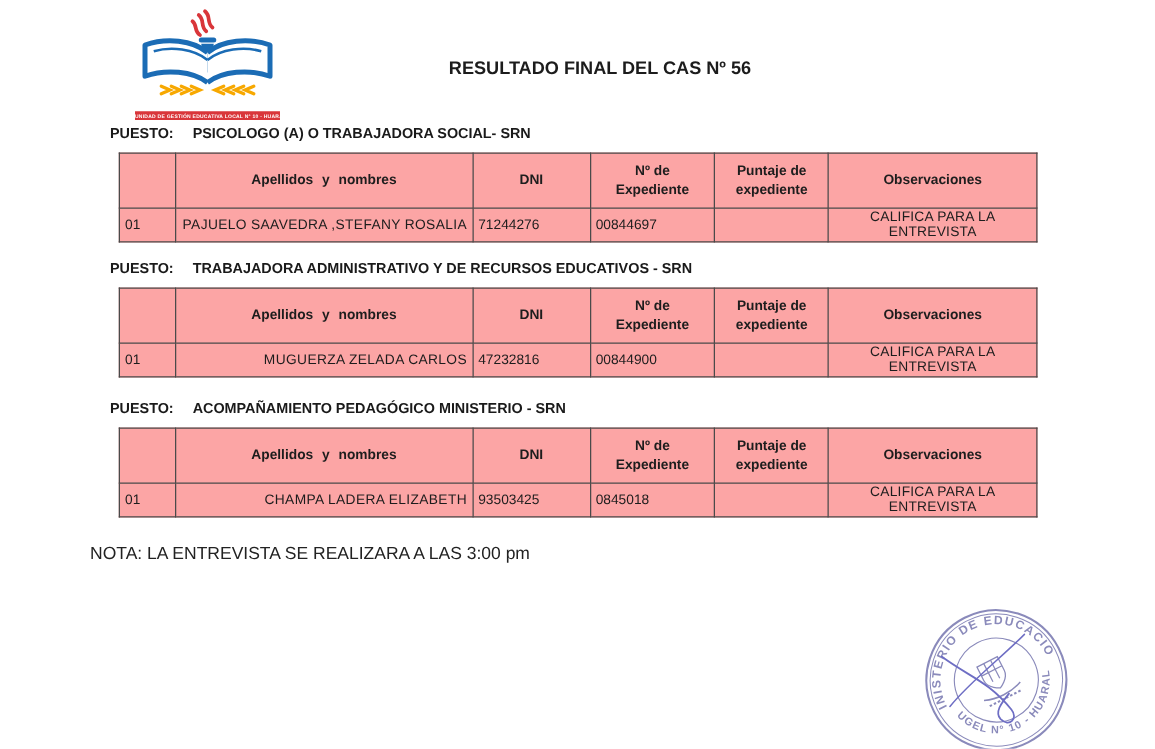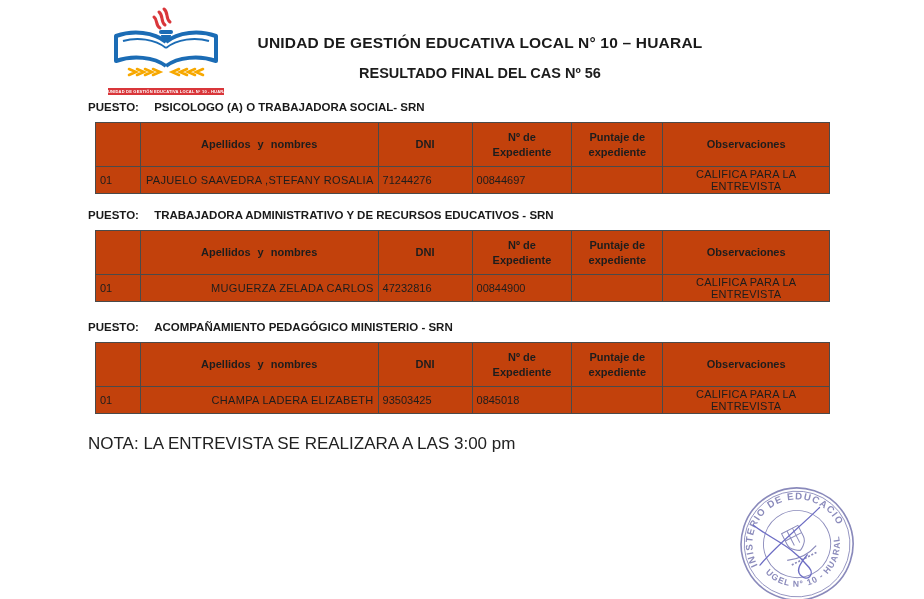--- a/index.html
+++ b/index.html
@@ -31,41 +31,41 @@
   }
 
   
   .section { position:absolute; left:88px; width:750px; }
   .sec-1 { top:101px; } .sec-2 { top:209px; } .sec-3 { top:321px; }
   .puesto-line { font-size:11.5px; font-weight:bold; color:#1a1a1a; }
   .puesto-line .pv { margin-left:12px; }
 
   table.restable {
     border-collapse:collapse; width:735px; margin:9px 0 0 7px;
-    table-layout:fixed; background:#c2410c;
+    table-layout:fixed; background:#fca5a5;
   }
   table.restable th, table.restable td { border:1.6px solid #4a4a4a; }
   table.restable th {
     height:44px; font-size:11px; font-weight:bold; color:#1d1d1d;
     text-align:center; vertical-align:middle; line-height:1.3; padding:2px 6px;
   }
   th.th-left { text-align:left; padding-left:10px; word-spacing:4px; }
   th.th-reg { font-weight:normal; font-size:11.5px; }
   table.restable td {
     height:22px; font-size:11px; color:#1d1d1d; vertical-align:middle; padding:1px 4px;
   }
   td.td-c { text-align:left; }
   td.td-l { text-align:right; padding-left:9px; letter-spacing:.3px; }
   td.td-obs { text-align:center; padding-left:5px; font-size:10.6px; letter-spacing:.2px;margin-left:20px; }
 
   .col-num { width:6.1%; } .col-name { width:32.4%; } .col-dni { width:12.8%; }
   .col-exp { width:13.6%; } .col-pts { width:12.4%; } .col-obs { width:22.7%; }
 
   
-  .note { position:absolute; left:88px; top:434px; font-size:17px; color:#222; }
+  .note { position:absolute; left:72px; top:434px; font-size:14px; color:#222; }
 
   
   .stamp {
     position:absolute; left:732px; top:484px; width:122px; height:104px;
     opacity:.78; transform:rotate(-27deg);
   }
 </style>
 </head>
 <body>
 
@@ -100,21 +100,20 @@
         <path d="M100 63 L93 66 L100 69"></path>
         <path d="M92 63 L85 66 L92 69"></path>
         <path d="M84 63 L77 66 L84 69"></path>
         <path d="M76 63 L69 66 L76 69"></path>
       </g>
     </svg>
     <div class="logo-banner">UNIDAD DE GESTIÓN EDUCATIVA LOCAL N° 10 - HUARAL</div>
   </div>
 
   <div class="titles">
-    <div class="doc-title">UNIDAD DE GESTIÓN EDUCATIVA LOCAL N° 10 – HUARAL</div>
     <div><span class="doc-subtitle">RESULTADO FINAL DEL CAS Nº 56</span></div>
   </div>
 
   <div class="section sec-1">
     <div class="puesto-line">
       <span>PUESTO:</span>
       <span class="pv">PSICOLOGO (A) O TRABAJADORA SOCIAL- SRN</span>
     </div>
     <table class="restable">
       <colgroup>

